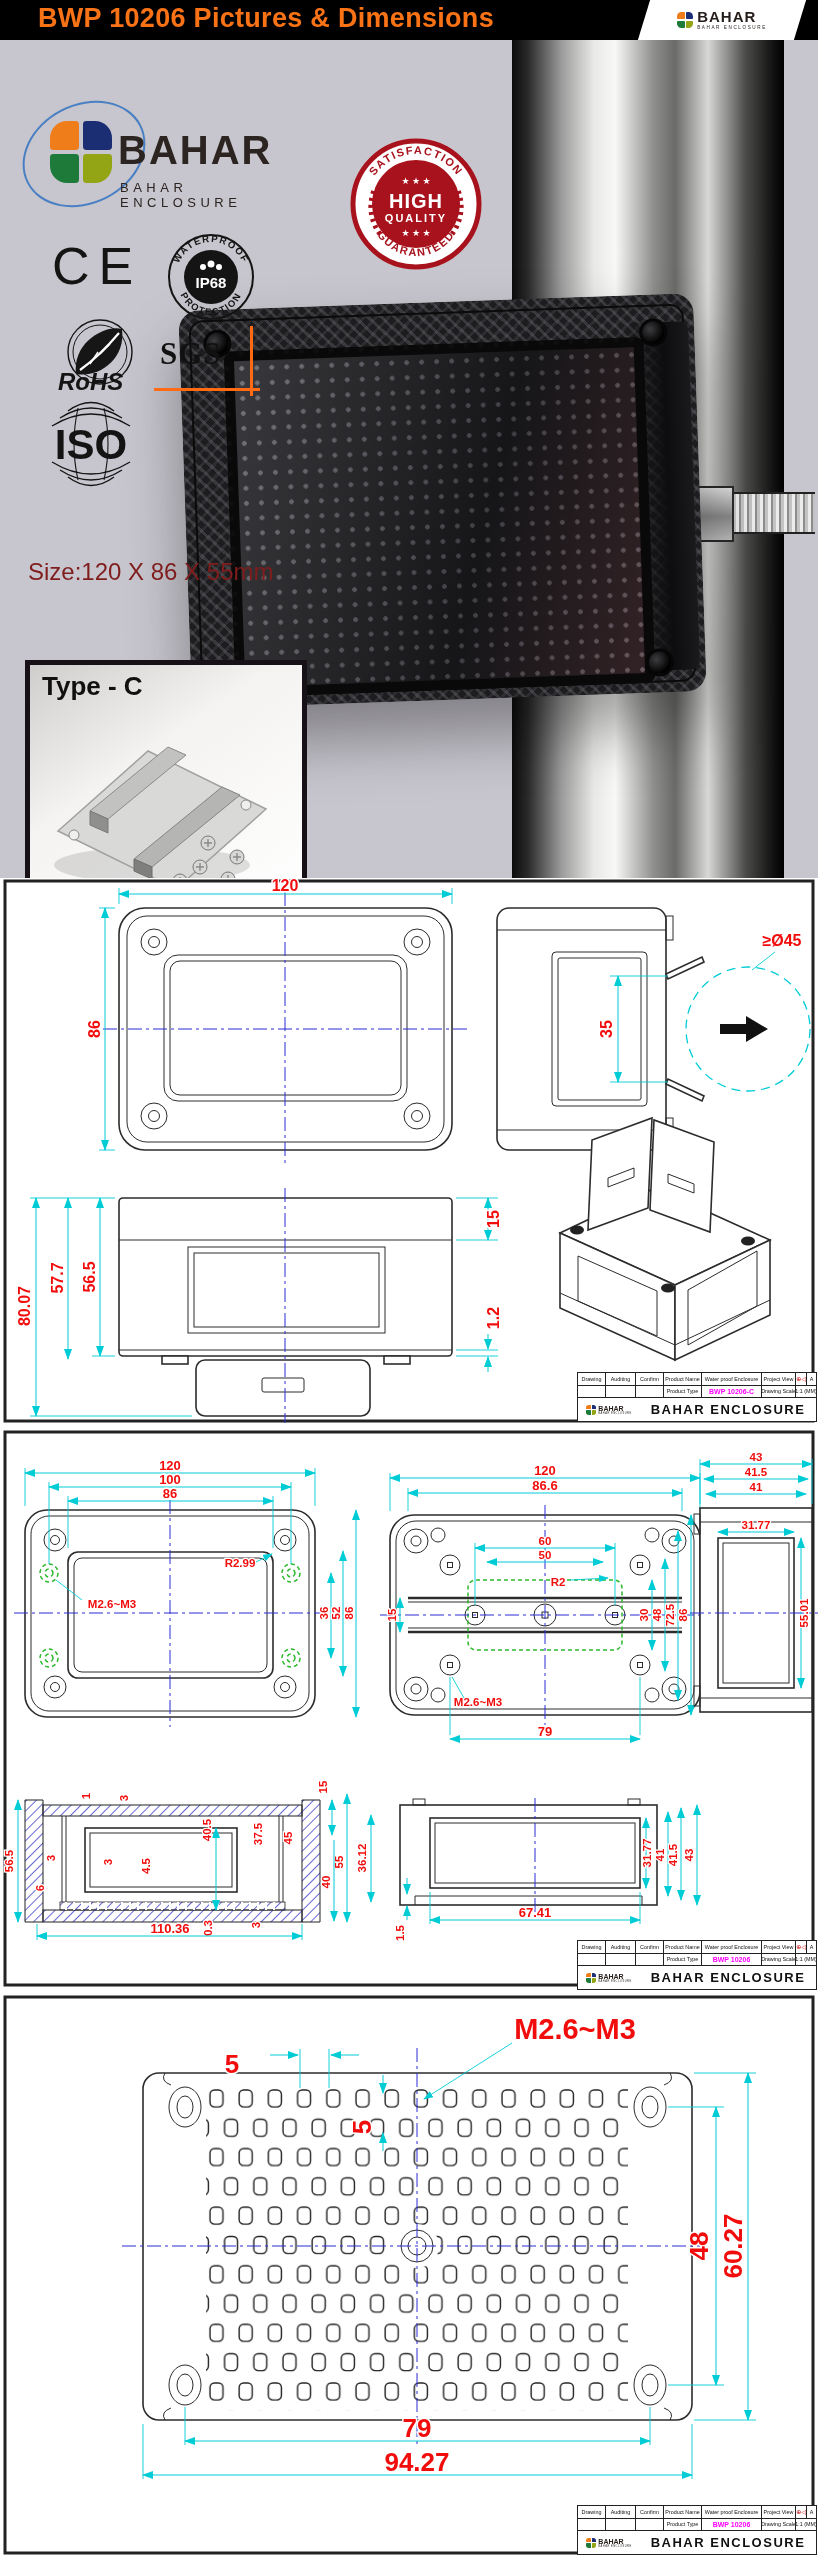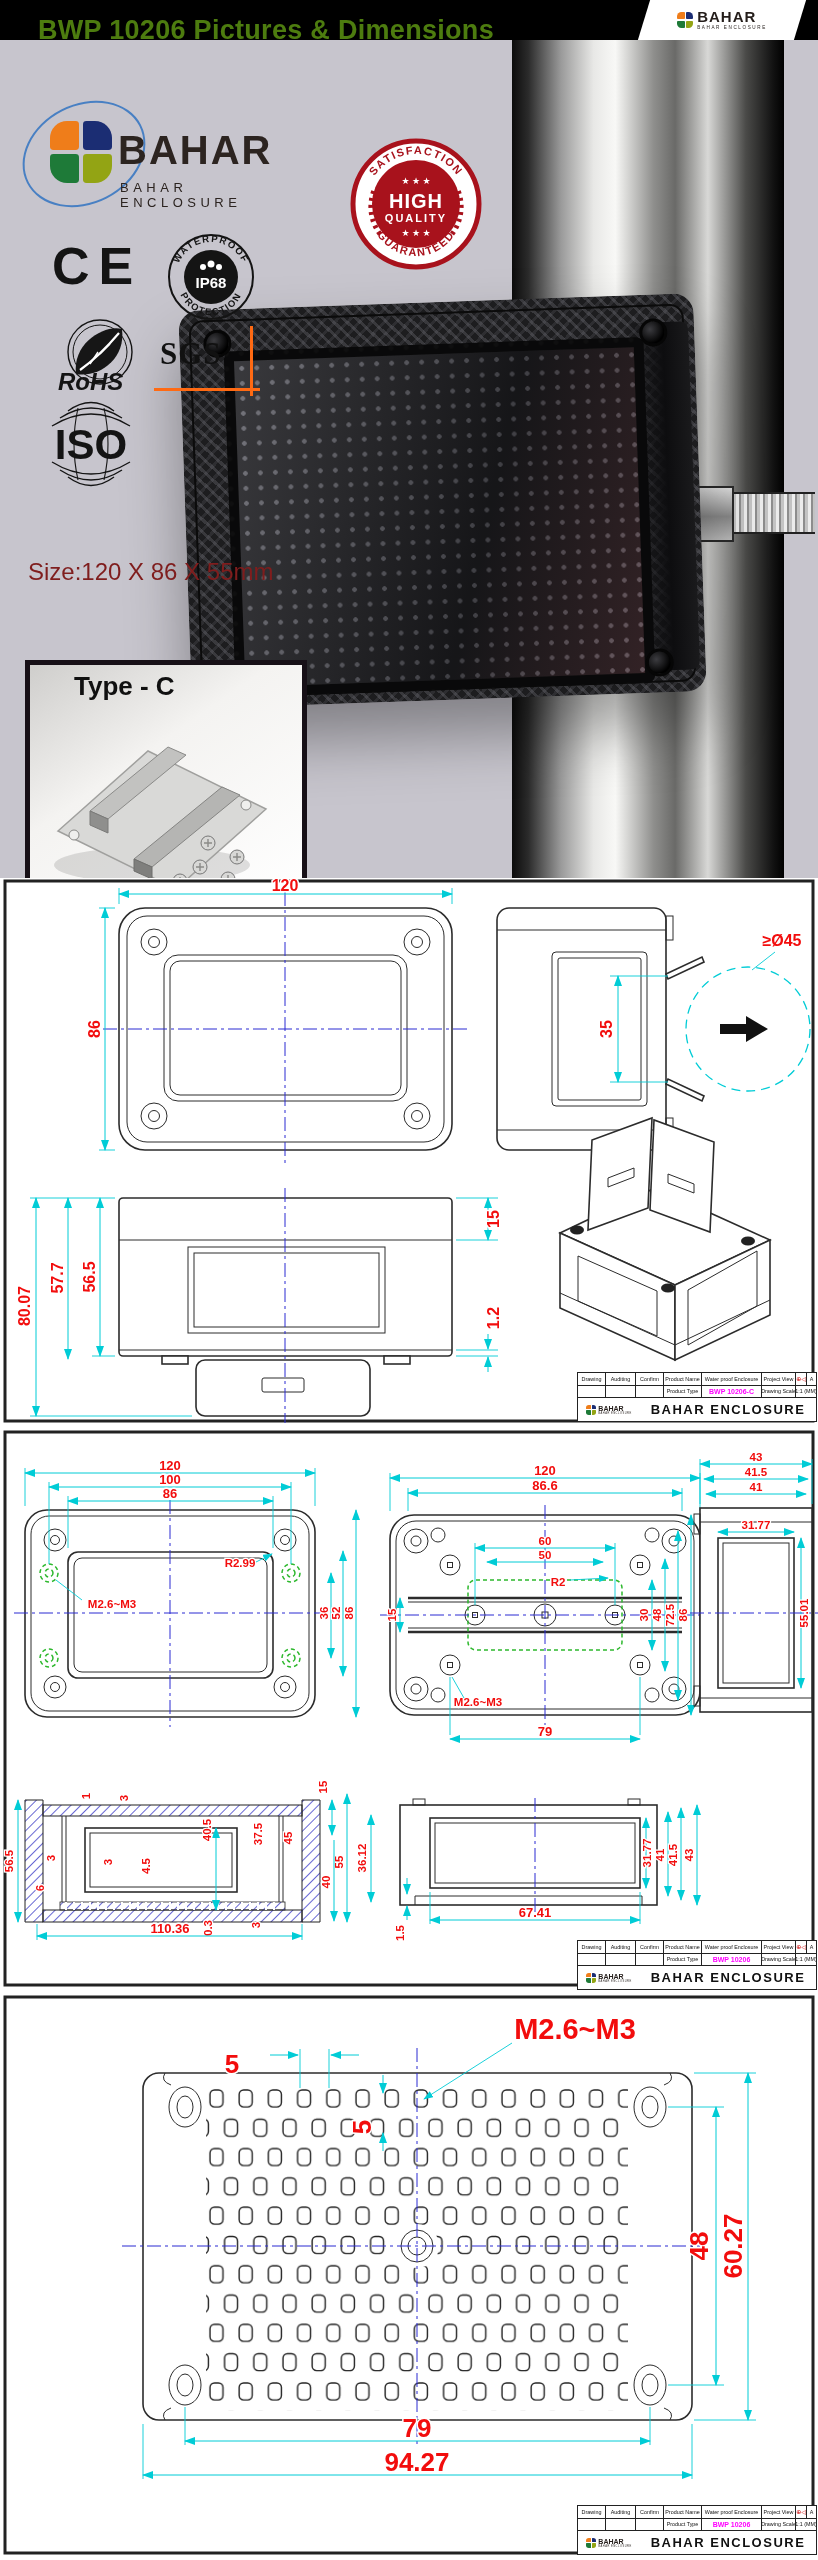--- a/index.html
+++ b/index.html
@@ -1,21 +1,21 @@
 <!DOCTYPE html>
 <html><head>
 <meta charset="utf-8">
 <style>
   html,body{margin:0;padding:0;background:#666;}
   .page{position:relative;width:818px;height:2560px;margin:0 auto;background:#fff;
         font-family:"Liberation Sans",sans-serif;overflow:hidden;}
 
   
   .header{position:absolute;left:0;top:0;width:818px;height:40px;background:#000;}
-  .header-title{position:absolute;left:38px;top:3px;color:#4d7c0f;font-size:27px;font-weight:700;letter-spacing:.3px;white-space:nowrap;margin-top:12px;}
+  .header-title{position:absolute;left:38px;top:3px;color:#f97316;font-size:27px;font-weight:700;letter-spacing:.3px;white-space:nowrap;}
   .logo-flag{position:absolute;right:18px;top:0;width:156px;height:40px;background:#fff;transform:skewX(-17deg);}
   .flag-inner{position:absolute;inset:0;transform:skewX(17deg);display:flex;align-items:center;justify-content:center;gap:4px;}
   .flag-quads{width:16px;height:16px;}
   .flag-texts{display:flex;flex-direction:column;line-height:1;}
   .flag-brand{font-size:15px;font-weight:800;color:#241d1a;letter-spacing:1px;}
   .flag-sub{font-size:4.6px;letter-spacing:1.6px;color:#241d1a;margin-top:2px;}
 
   
   .quads{display:grid;grid-template-rows:1fr 1fr;grid-template-columns:1fr 1fr;gap:8%;}
   .q1{background:#ef7d1a;border-radius:60% 12% 12% 12%;}
@@ -45,36 +45,36 @@
     background:linear-gradient(90deg,rgba(0,0,0,0),#0d0d0f 60%,#1a1a1c);}
   .enc-screw{position:absolute;width:22px;height:22px;border-radius:50%;border:3px solid #060606;
     background:radial-gradient(circle at 35% 35%,#3c3c40,#000 70%);}
 
   .brand-block{position:absolute;left:30px;top:66px;width:260px;height:108px;}
   .orbit{position:absolute;left:-10px;top:-2px;width:124px;height:96px;border:2.5px solid #3a78c2;border-radius:50%;transform:rotate(-27deg);opacity:.9;}
   .big-quads{position:absolute;left:20px;top:15px;width:62px;height:62px;}
   .brand-name{position:absolute;left:88px;top:22px;font-size:40px;font-weight:800;color:#2c2420;letter-spacing:2px;}
   .brand-sub{position:absolute;left:90px;top:74px;font-size:13px;letter-spacing:4.5px;color:#2c2420;}
 
-  .cert-ce{position:absolute;left:52px;top:196px;font-size:52px;font-weight:700;color:#141414;letter-spacing:9px;}
+  .cert-ce{position:absolute;left:52px;top:196px;font-size:52px;font-weight:400;color:#141414;letter-spacing:9px;}
   .cert-ip68{position:absolute;left:163px;top:186px;}
   .cert-rohs{position:absolute;left:42px;top:276px;}
   .cert-sgs{position:absolute;left:160px;top:296px;width:110px;height:64px;}
   .cert-sgs .t{font-size:31px;font-weight:800;color:#111;letter-spacing:1px;font-family:Liberation Serif, serif;}
   .cert-sgs .ul{position:absolute;left:-6px;top:52px;width:106px;height:3px;background:#ff6a13;}
   .cert-sgs .vl{position:absolute;left:90px;top:-10px;width:3px;height:70px;background:#ff6a13;}
   .cert-iso{position:absolute;left:40px;top:360px;}
   .badge{position:absolute;left:348px;top:96px;}
 
   .product-code{position:absolute;left:28px;top:478px;font-size:33px;font-weight:800;color:#15161c;letter-spacing:1px;}
   .product-size{position:absolute;left:28px;top:518px;font-size:24px;color:#7f1d1d;}
 
   .typebox{position:absolute;left:25px;top:620px;width:272px;height:233px;border:5px solid #171017;
     background:linear-gradient(145deg,#cfcecc,#f4f3f1 40%,#ffffff);}
-  .typebox-label{position:absolute;left:12px;top:6px;font-size:26px;font-weight:800;color:#101010;margin-left:32px;}
+  .typebox-label{position:absolute;left:12px;top:6px;font-size:26px;font-weight:800;color:#101010;}
   .typebox svg{position:absolute;left:0;bottom:0;}
 
   
   .dwg{position:absolute;left:0;width:818px;}
   #svg1{top:878px;height:546px;}
   #svg2{top:1430px;height:558px;}
   #svg3{top:1993px;height:567px;}
   .ol{fill:#fff;stroke:#2c2c2c;stroke-width:1.6;}
   .ol2{fill:none;stroke:#2c2c2c;stroke-width:1;}
   .thk{fill:none;stroke:#2c2c2c;stroke-width:2.4;}

